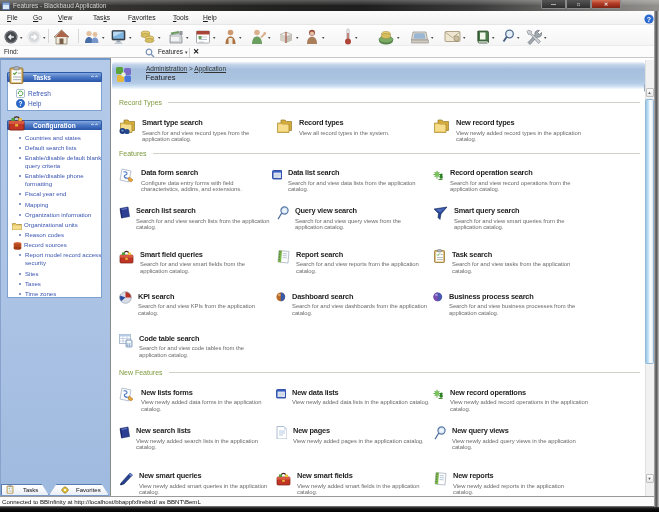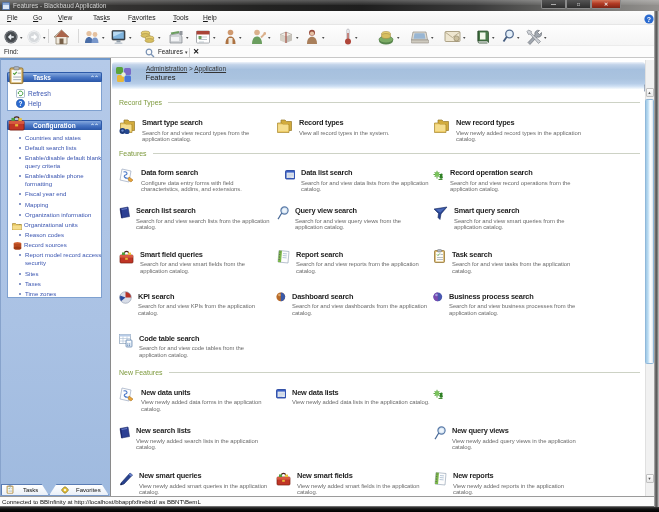--- a/index.html
+++ b/index.html
@@ -493,21 +493,21 @@
     </div>
 <div class="it" style="left:119px;top:167.5px">
       <svg class="ic" width="16" height="15">
         <use href="#pageform"></use>
       </svg>
       <div class="tx">
         <div class="t">Data form search</div>
         <div class="d">Configure data entry forms with field<br>characteristics, addins, and extensions.</div>
       </div>
     </div>
-<div class="it" style="left:285px;top:167.5px">
+<div class="it" style="left:272px;top:167.5px">
       <svg class="ic" width="10" height="10" style="margin-top:2px">
         <use href="#sqlist"></use>
       </svg>
       <div class="tx">
         <div class="t">Data list search</div>
         <div class="d">Search for and view data lists from the application<br>catalog.</div>
       </div>
     </div>
 <div class="it" style="left:433px;top:167.5px">
       <svg class="ic" width="11" height="11" style="margin-top:2px">
@@ -610,45 +610,58 @@
     </div>
 <div class="a sec" style="left:119px;top:368.5px">
       <span>New Features</span>
       <div class="rule"></div>
     </div>
 <div class="it" style="left:119px;top:387px">
       <svg class="ic" width="16" height="15">
         <use href="#pageform"></use>
       </svg>
       <div class="tx">
-        <div class="t">New data units</div>
+        <div class="t">New lists forms</div>
         <div class="d">View newly added data forms in the application<br>catalog.</div>
       </div>
     </div>
 <div class="it" style="left:276px;top:387px">
       <svg class="ic" width="10" height="10" style="margin-top:2px">
         <use href="#sqlist"></use>
       </svg>
       <div class="tx">
         <div class="t">New data lists</div>
         <div class="d">View newly added data lists in the application catalog.</div>
       </div>
     </div>
 <div class="it" style="left:433px;top:387px">
       <svg class="ic" width="11" height="11" style="margin-top:2px">
         <use href="#greengear"></use>
       </svg>
+      <div class="tx">
+        <div class="t">New record operations</div>
+        <div class="d">View newly added record operations in the application<br>catalog.</div>
+      </div>
     </div>
 <div class="it" style="left:119px;top:425.5px">
       <svg class="ic" width="11" height="13">
         <use href="#navybook"></use>
       </svg>
       <div class="tx">
         <div class="t">New search lists</div>
         <div class="d">View newly added search lists in the application<br>catalog.</div>
+      </div>
+    </div>
+<div class="it" style="left:276px;top:425.5px">
+      <svg class="ic" width="11" height="13">
+        <use href="#page2"></use>
+      </svg>
+      <div class="tx">
+        <div class="t">New pages</div>
+        <div class="d">View newly added pages in the application catalog.</div>
       </div>
     </div>
 <div class="it" style="left:433px;top:425.5px">
       <svg class="ic" width="13" height="14">
         <use href="#mag"></use>
       </svg>
       <div class="tx">
         <div class="t">New query views</div>
         <div class="d">View newly added query views in the application<br>catalog.</div>
       </div>

